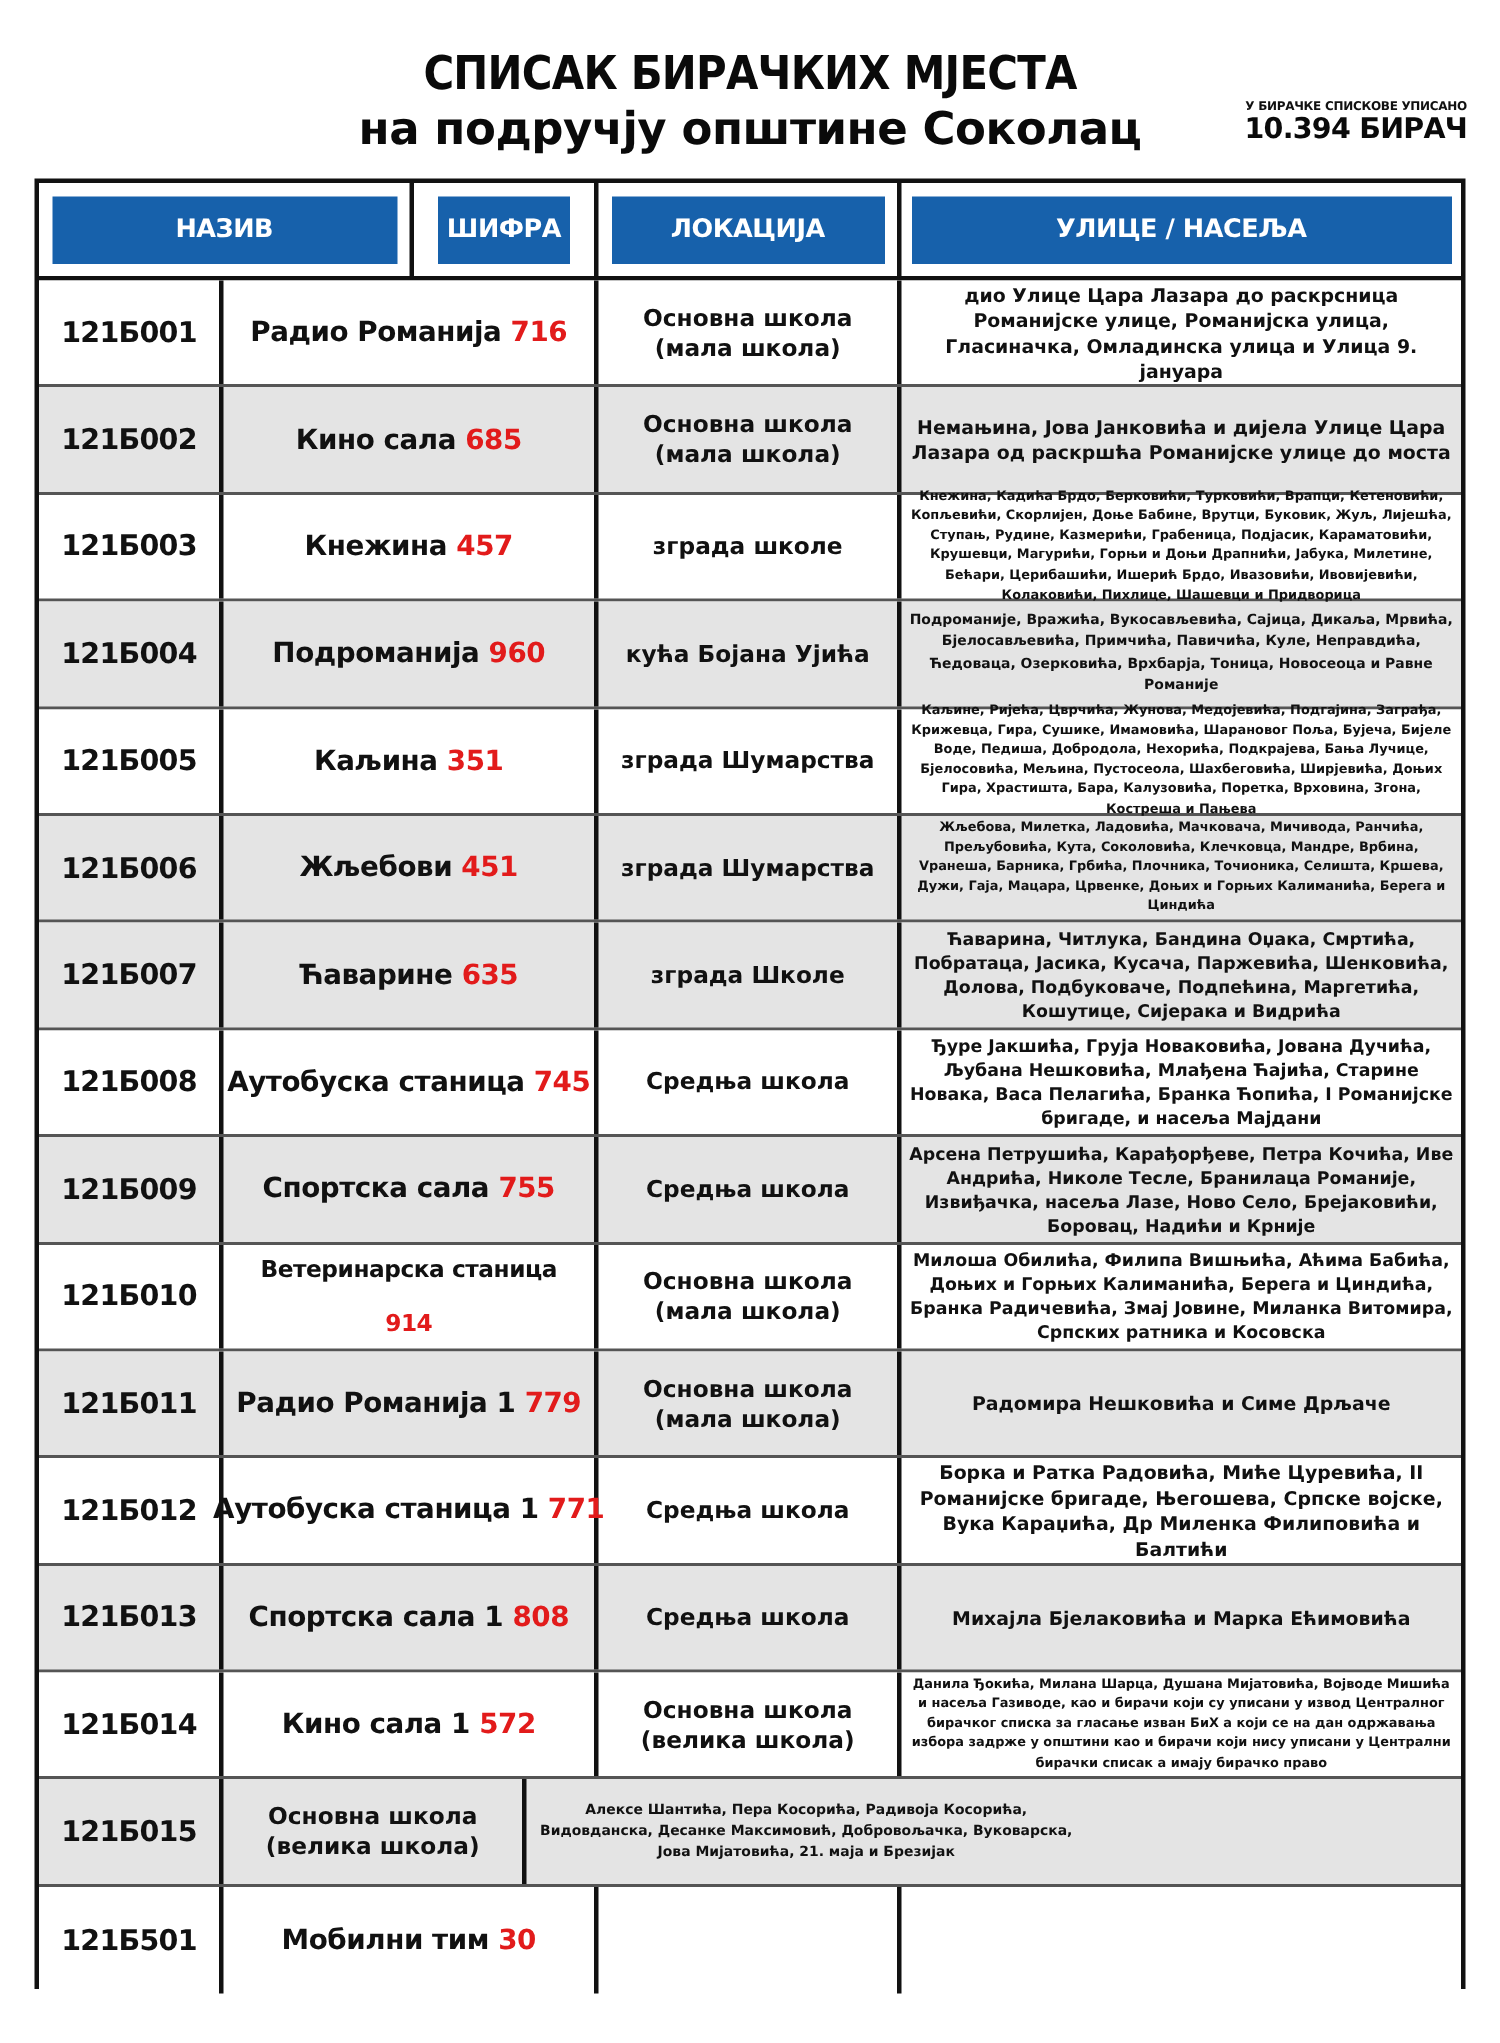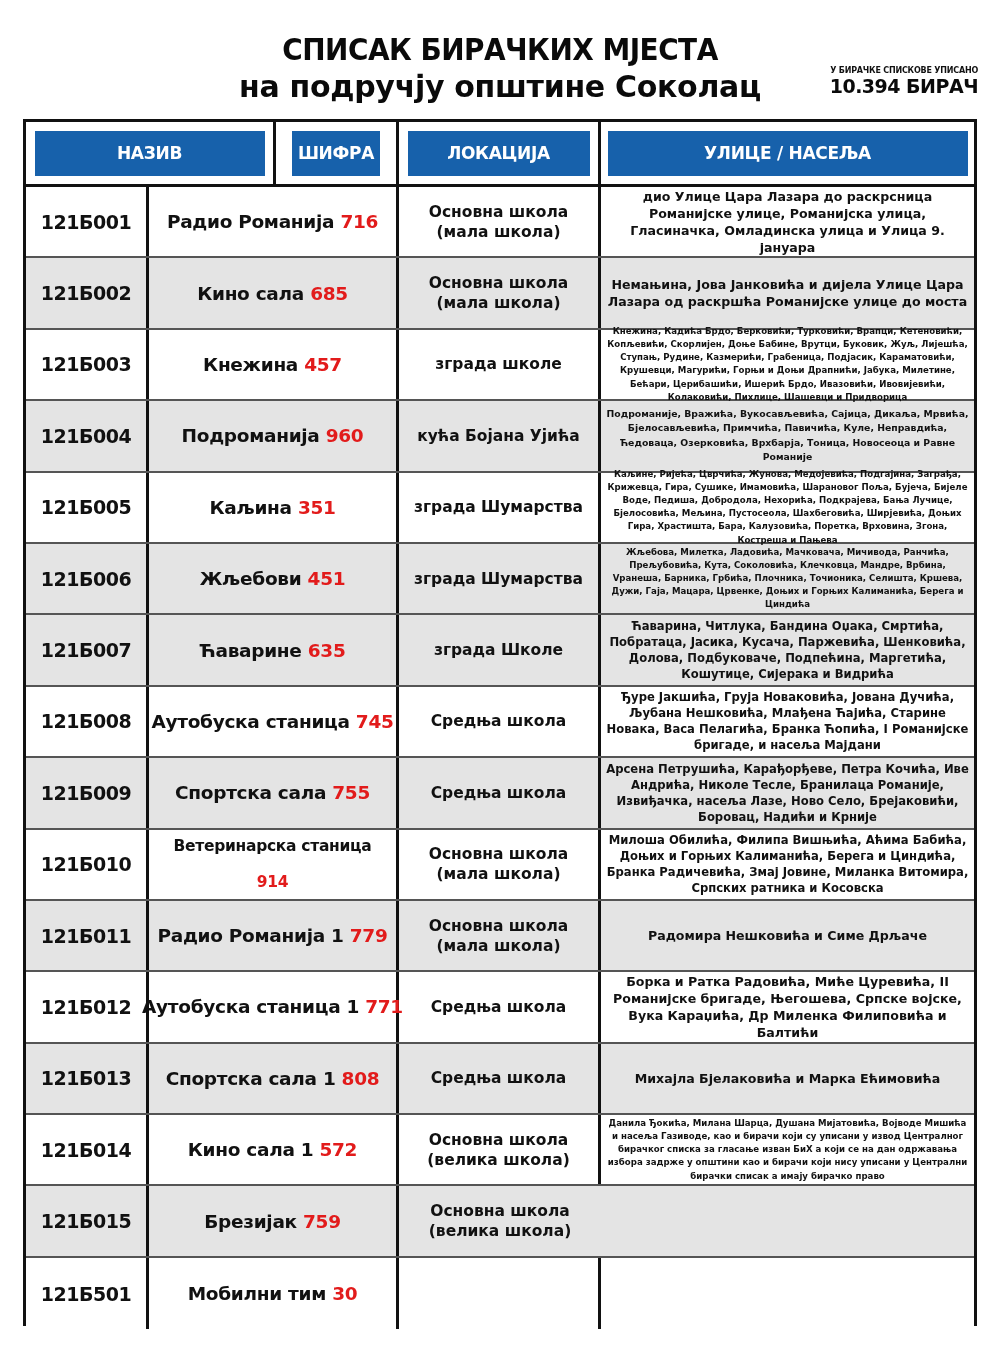--- a/index.html
+++ b/index.html
@@ -152,22 +152,22 @@
     <div class="cell c4 streets s-lg">Михајла Бјелаковића и Марка Ећимовића</div>
   </div>
   <div class="row data white">
     <div class="cell c1 code">121Б014</div>
     <div class="cell c2 name"><span>Кино сала 1</span>&nbsp;<span class="count">572</span></div>
     <div class="cell c3 loc">Основна школа (велика школа)</div>
     <div class="cell c4 streets s-xs">Данила Ђокића, Милана Шарца, Душана Мијатовића, Војводе Мишића и насеља Газиводе, као и бирачи који су уписани у извод Централног бирачког списка за гласање изван БиХ а који се на дан одржавања избора задрже у општини као и бирачи који нису уписани у Централни бирачки списак а имају бирачко право</div>
   </div>
   <div class="row data grey">
     <div class="cell c1 code">121Б015</div>
-    <div class="cell c2 name"><span>Брезијак</span>&nbsp;<span class="count">759</span></div>
     <div class="cell c3 loc">Основна школа (велика школа)</div>
+    <div class="cell c4 streets s-sm">Алексе Шантића, Пера Косорића, Радивоја Косорића, Видовданска, Десанке Максимовић, Добровољачка, Вуковарска, Јова Мијатовића, 21. маја и Брезијак</div>
   </div>
   <div class="row data white">
     <div class="cell c1 code">121Б501</div>
     <div class="cell c2 name"><span>Мобилни тим</span>&nbsp;<span class="count">30</span></div>
     <div class="cell c3 loc"></div>
     <div class="cell c4 streets s-md"></div>
   </div>
 </div>
 
 </body></html>

